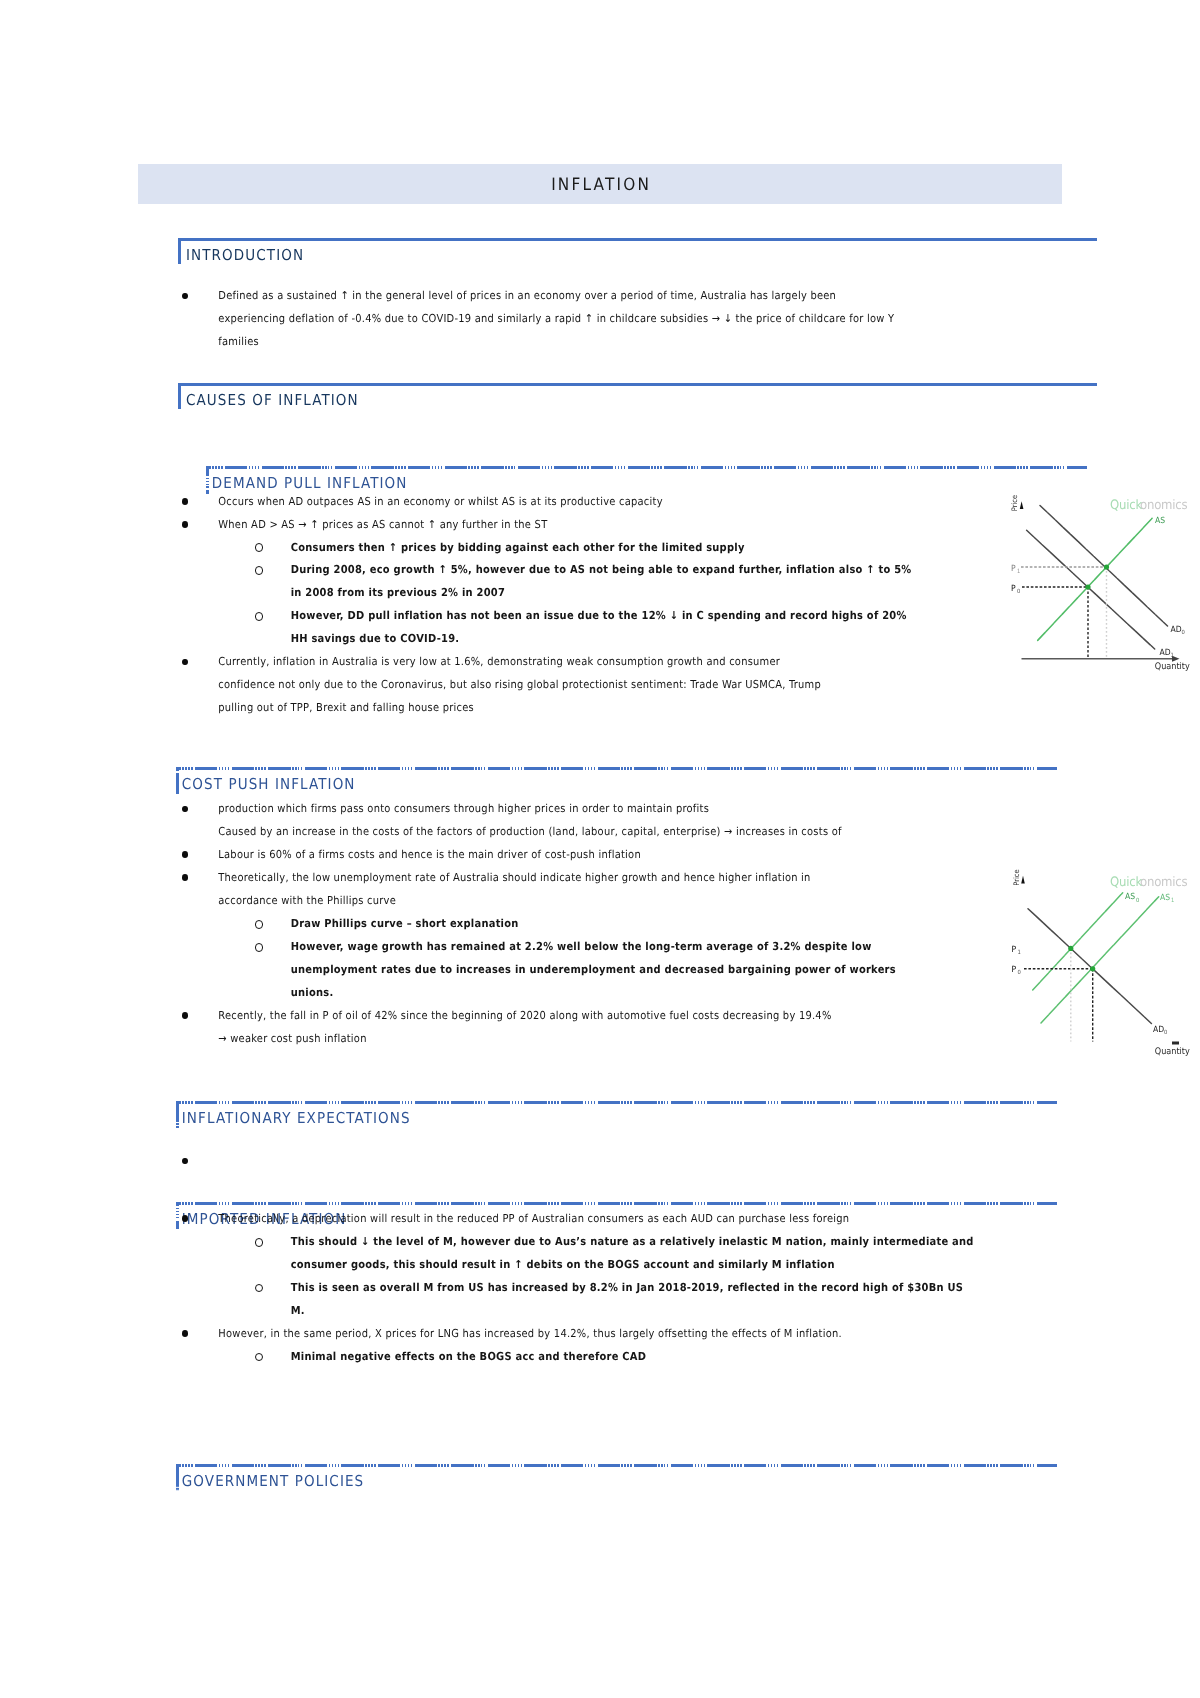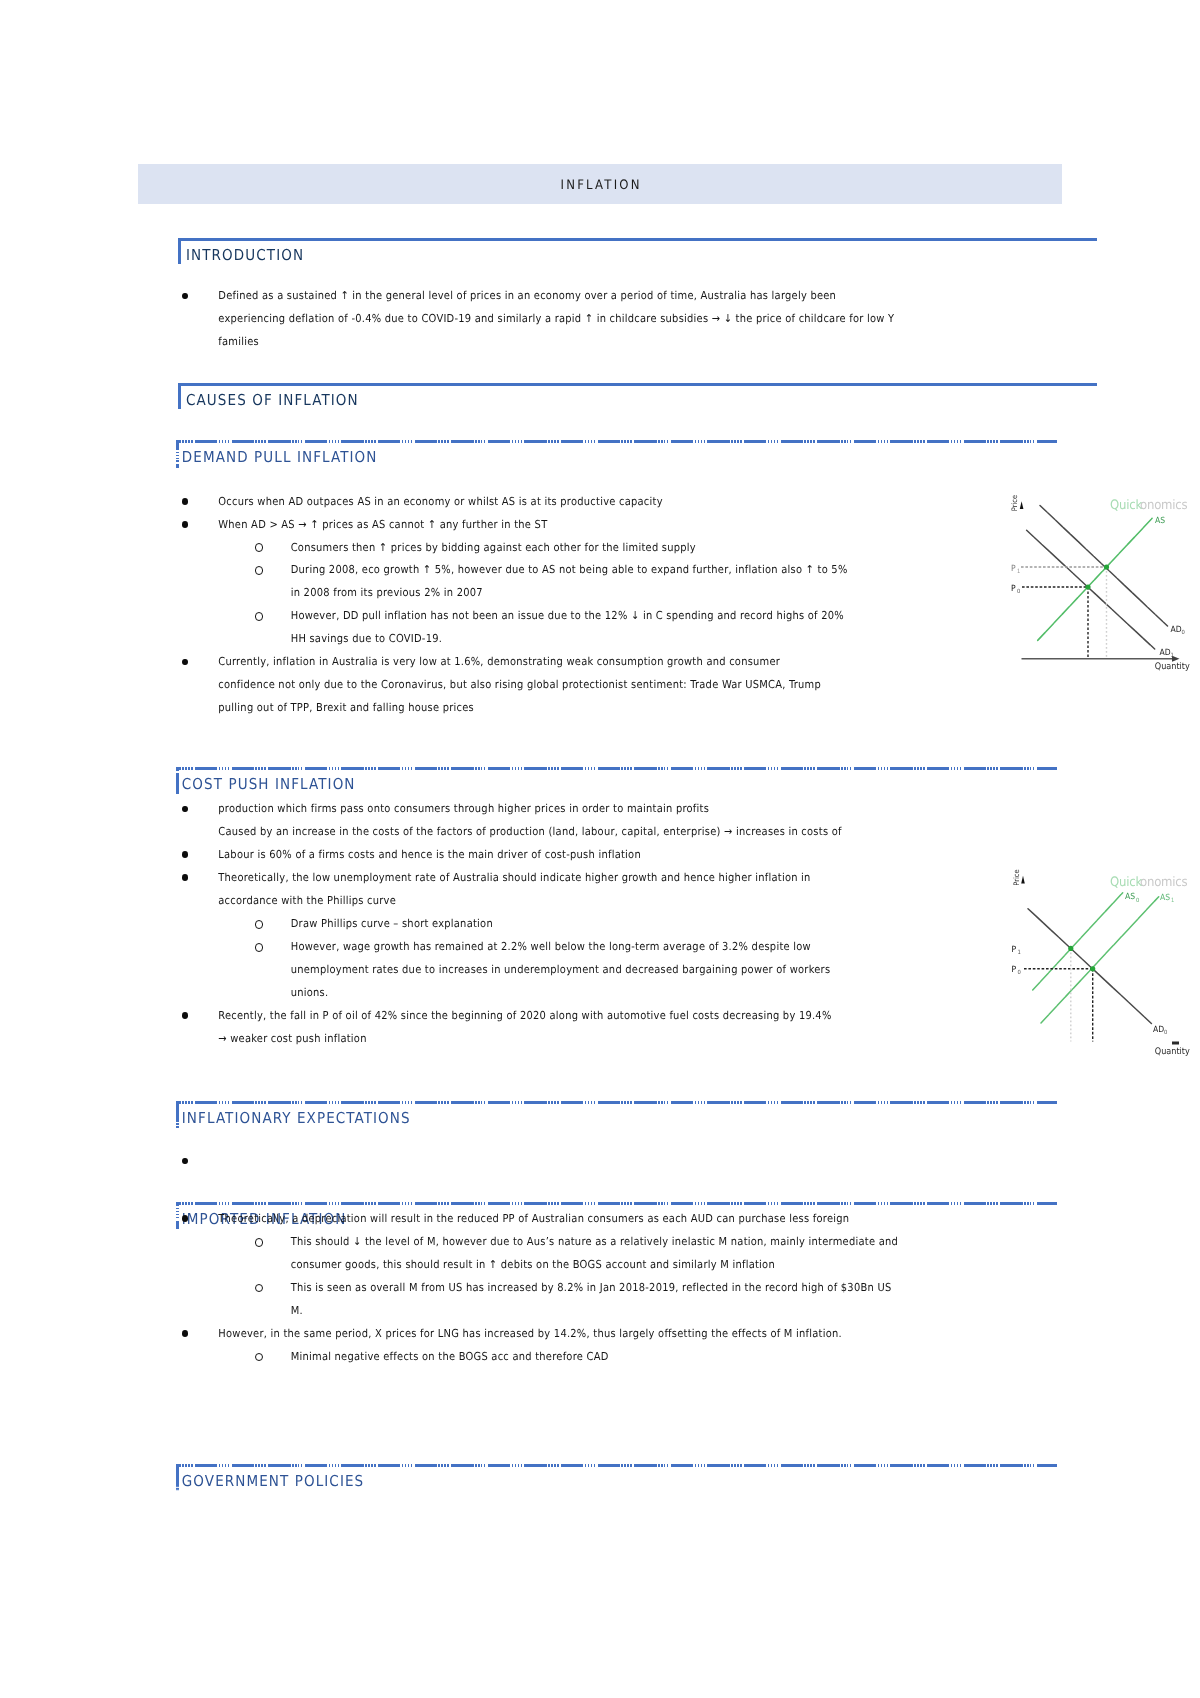--- a/index.html
+++ b/index.html
@@ -15,21 +15,21 @@
 
   .doc-title{
     position:absolute;left:138px;top:164px;width:924px;
     background:#dce3f2;
     height:40px;
     line-height:43px;
     text-align:center;
     color:#1b1b1b;
     font-family:"DejaVu Sans", sans-serif;
     font-stretch:condensed;
-    font-size:13px;
+    font-size:17px;
     letter-spacing:2.2px;
     text-indent:2.2px;
     font-weight:400;
   }
 
   .h2{
     position:absolute;
     left:138px;width:919px;box-sizing:border-box;
     border-top:3px solid #4472c4;
     border-left:3px solid #4472c4;
@@ -91,40 +91,40 @@
     background-position:0 var(--lph, -12.2px);
   }
 
   .figure{position:absolute;}
   .fig-label{font-family:"DejaVu Sans",sans-serif;font-stretch:condensed;}
 
   ul{margin:0;padding:0;list-style:none;position:absolute;left:138px;width:924px;}
   li{position:relative;font-family:"DejaVu Sans", sans-serif;font-stretch:condensed;font-size:11px;letter-spacing:0.25px;line-height:22.95px;color:#161616;white-space:nowrap;}
   .b1{padding-left:80.3px;}
   .b1::before{content:"";position:absolute;left:43.8px;top:7.4px;width:6.1px;height:6.6px;border-radius:50%;background:#0c0c0c;}
-  .b2{padding-left:152.7px;}
+  .b2{padding-left:152.7px;font-weight:bold;}
   .b2::before{content:"";position:absolute;left:116.5px;top:6.8px;width:8.8px;height:8.8px;border:1.1px solid #141414;border-radius:50%;box-sizing:border-box;}
   li .cont{display:block;}
 </style>
 </head>
 <body>
 
 <div class="page">
   <div class="doc-title">INFLATION</div>
   <div id="sections">
       <div class="h2" style="top: 238px;">INTRODUCTION</div>
       <ul style="top: 285.2px;">
         <li class="b1">
           <span class="cont">Defined as a sustained ↑ in the general level of prices in an economy over a period of time, Australia has largely been</span>
           <span class="cont">experiencing deflation of -0.4% due to COVID-19 and similarly a rapid ↑ in childcare subsidies → ↓ the price of childcare for low Y</span>
           <span class="cont">families</span>
         </li>
       </ul>
       <div class="h2" style="top: 383px;">CAUSES OF INFLATION</div>
-      <div class="h3" style="top: 440px;"><span class="rule-top"></span><span class="rule-left" style="--lph: -12.2px;"></span><span class="htext">DEMAND PULL INFLATION</span></div>
+      <div class="h3" style="top: 466px; margin-left: 30px;"><span class="rule-top"></span><span class="rule-left" style="--lph: -12.2px;"></span><span class="htext">DEMAND PULL INFLATION</span></div>
       <ul style="top: 490.6px;">
         <li class="b1">
           <span class="cont">Occurs when AD outpaces AS in an economy or whilst AS is at its productive capacity</span>
         </li>
         <li class="b1">
           <span class="cont">When AD &gt; AS → ↑ prices as AS cannot ↑ any further in the ST</span>
         </li>
         <li class="b2">
           <span class="cont">Consumers then ↑ prices by bidding against each other for the limited supply</span>
         </li>

